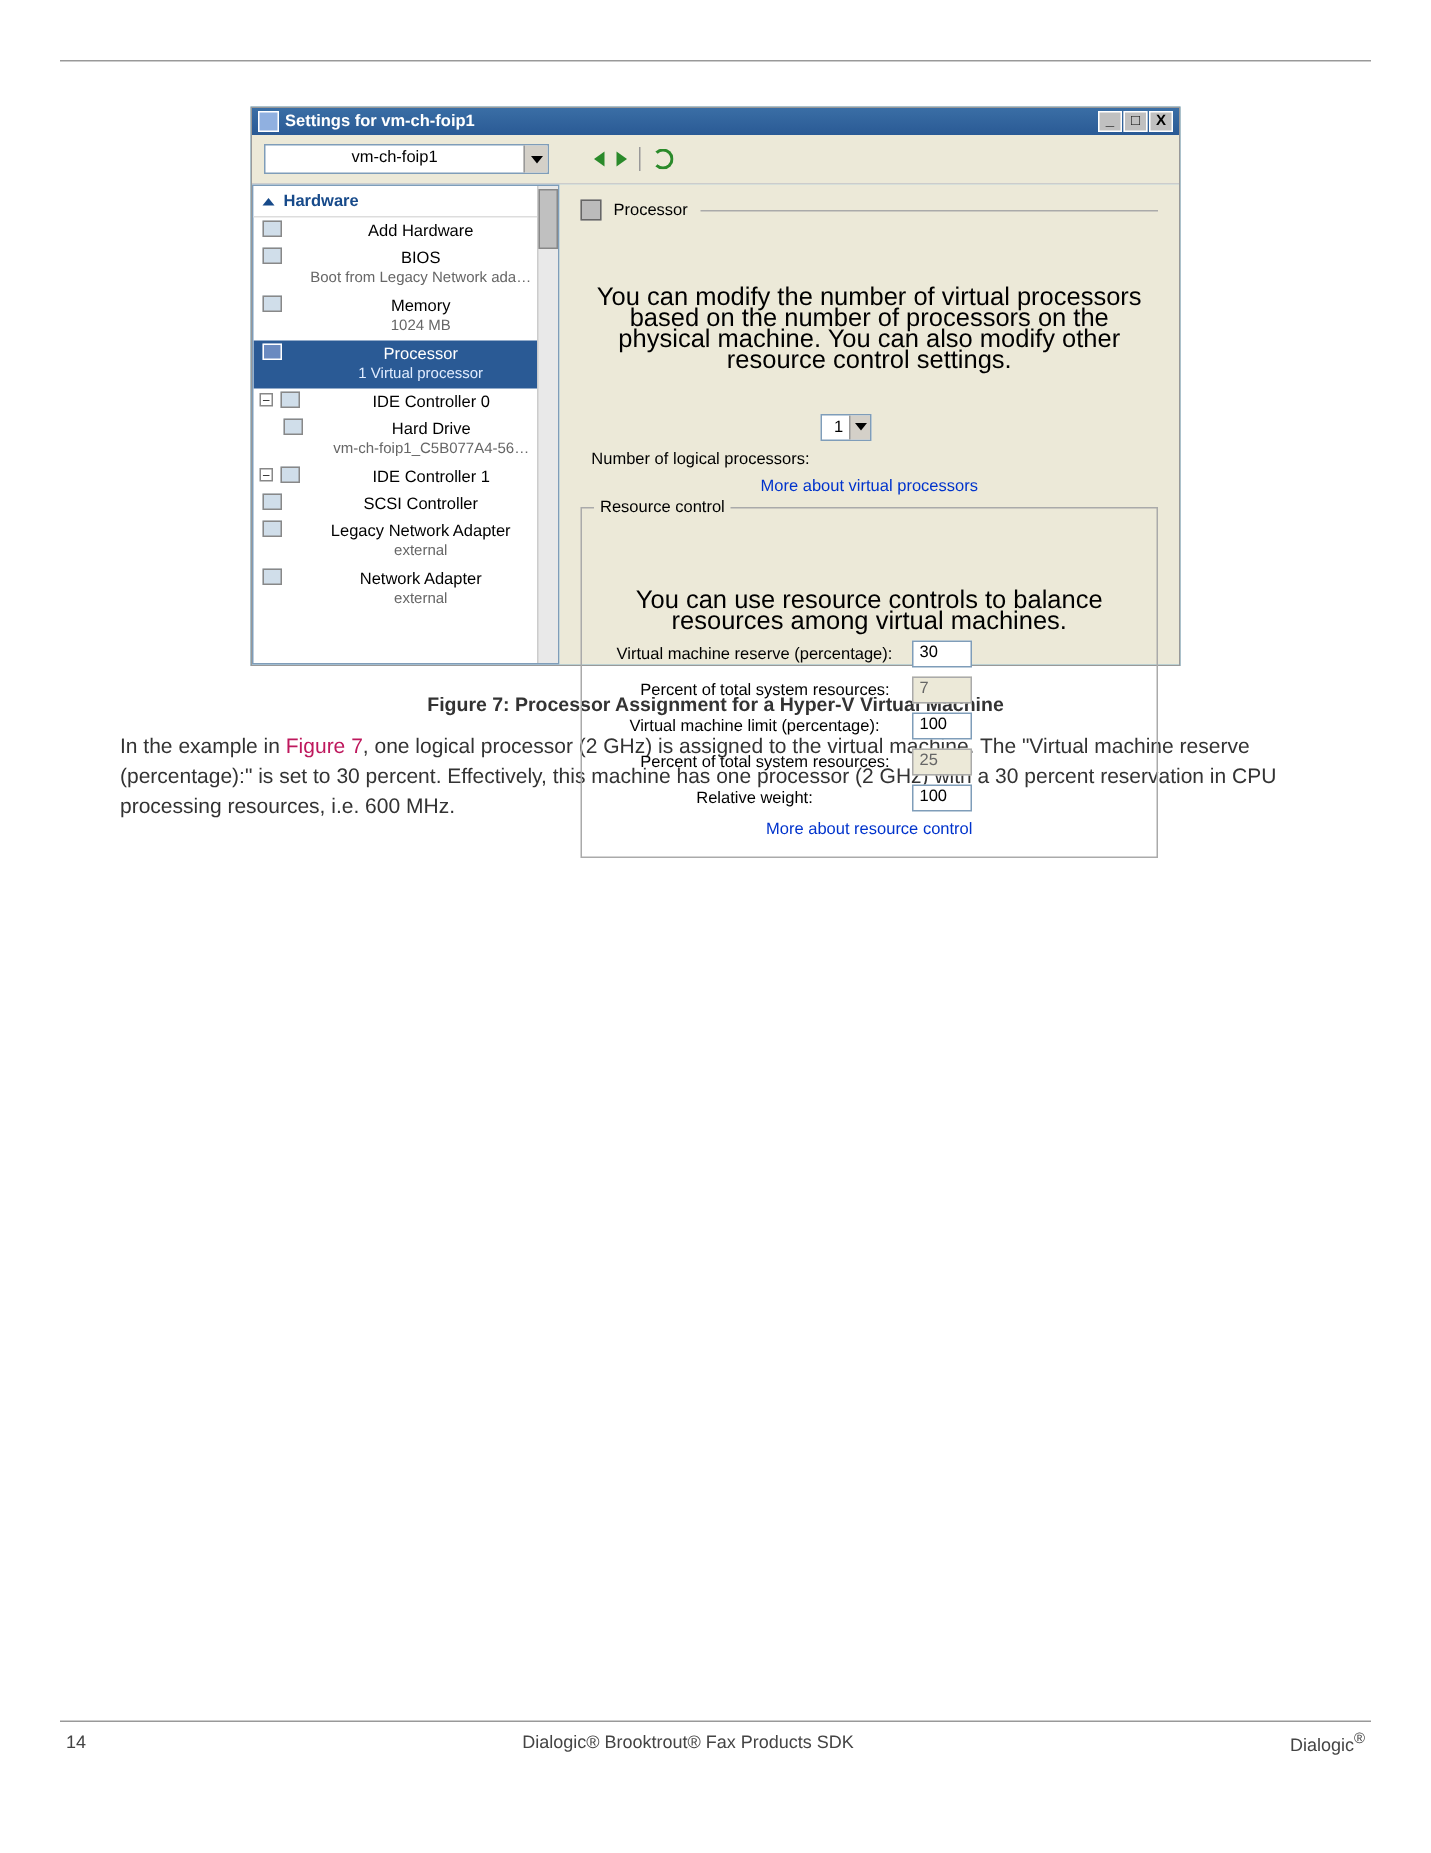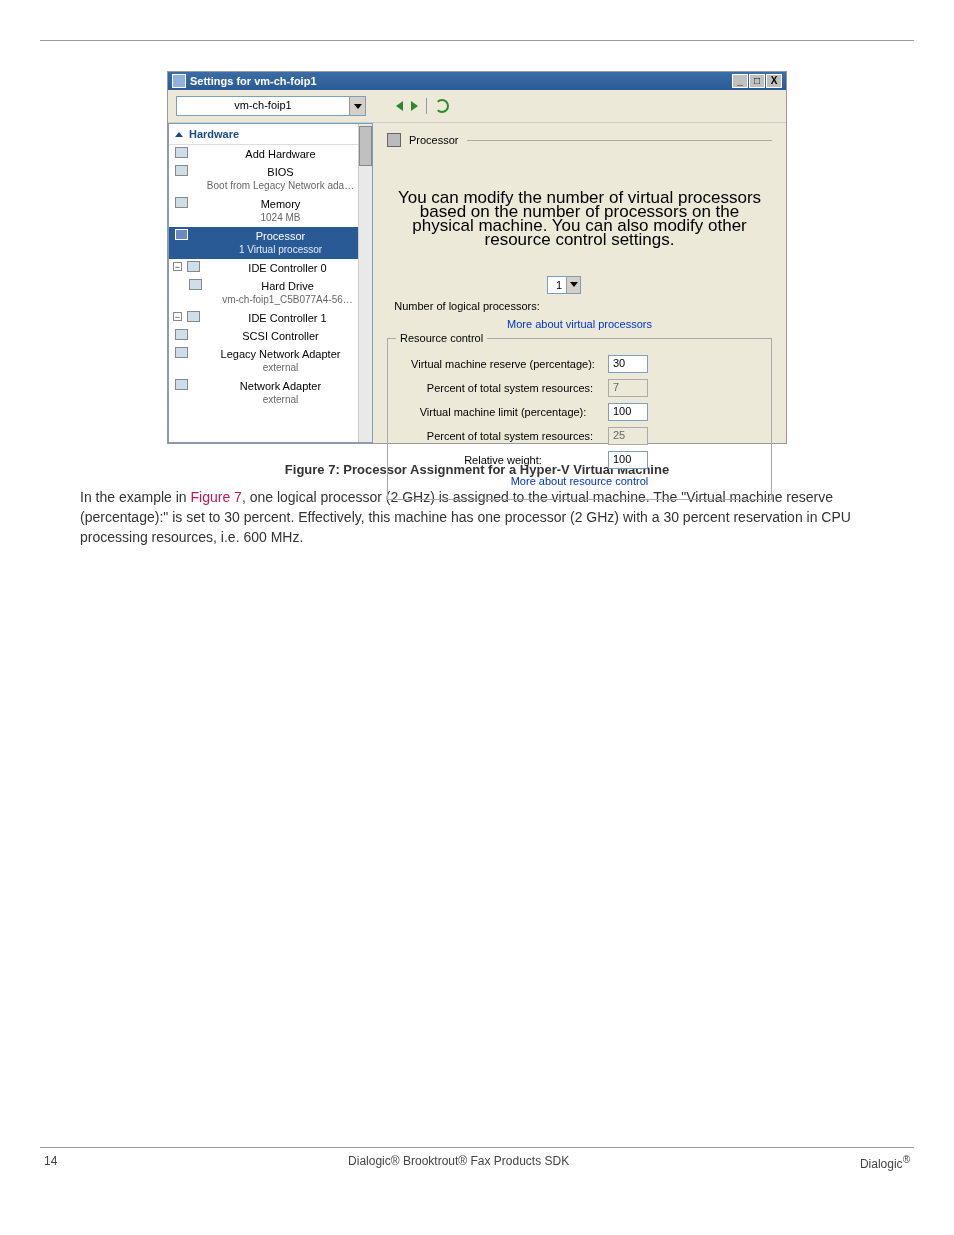--- a/index.html
+++ b/index.html
@@ -269,20 +269,21 @@
             <span>1</span>
             <div class="ddbtn">
                 <div class="tri-dn"></div>
               </div>
           </div>
         </div>
         <div class="link" style="margin:4px 0 8px;">More about virtual processors</div>
 
         <div class="fieldset">
           <div class="legend">Resource control</div>
+          <div class="desc-text" style="margin-bottom:6px;">You can use resource controls to balance resources among virtual machines.</div>
 
           <div class="form-row">
             <label>Virtual machine reserve (percentage):</label>
             <div class="valbox">30</div>
           </div>
           <div class="form-row">
             <label style="padding-left:14px;">Percent of total system resources:</label>
             <div class="valbox ro">7</div>
           </div>
           <div class="form-row">

